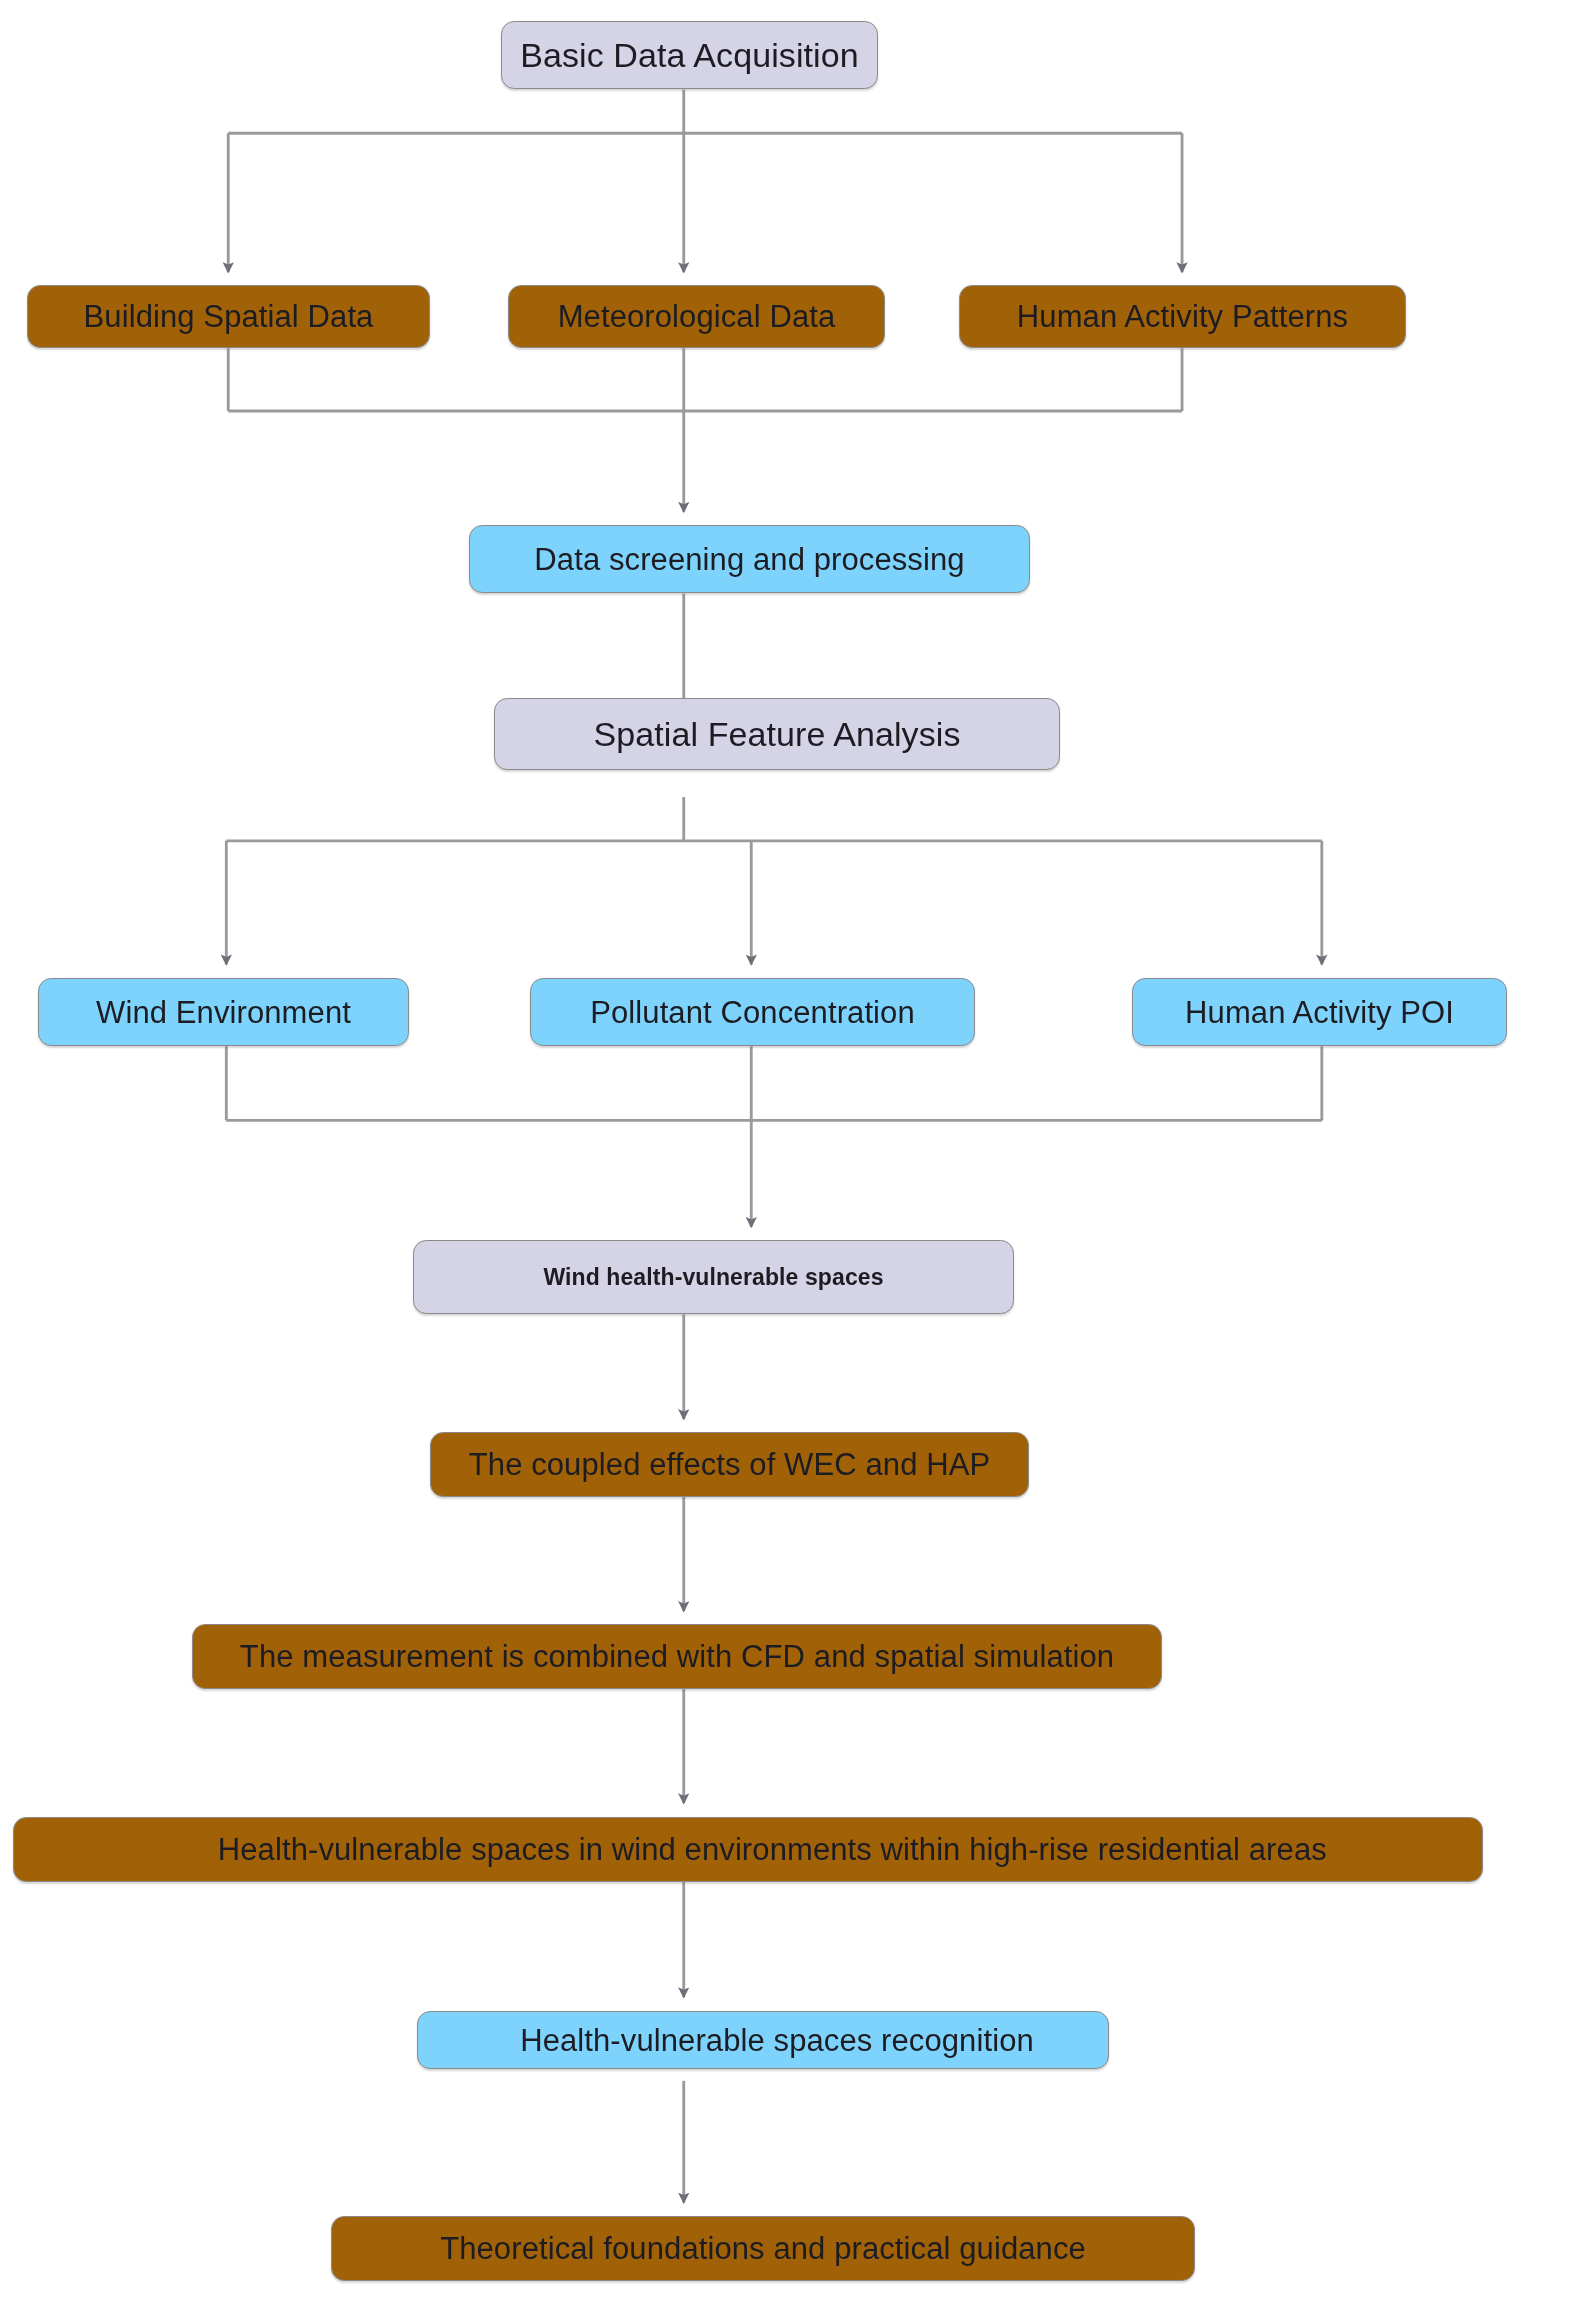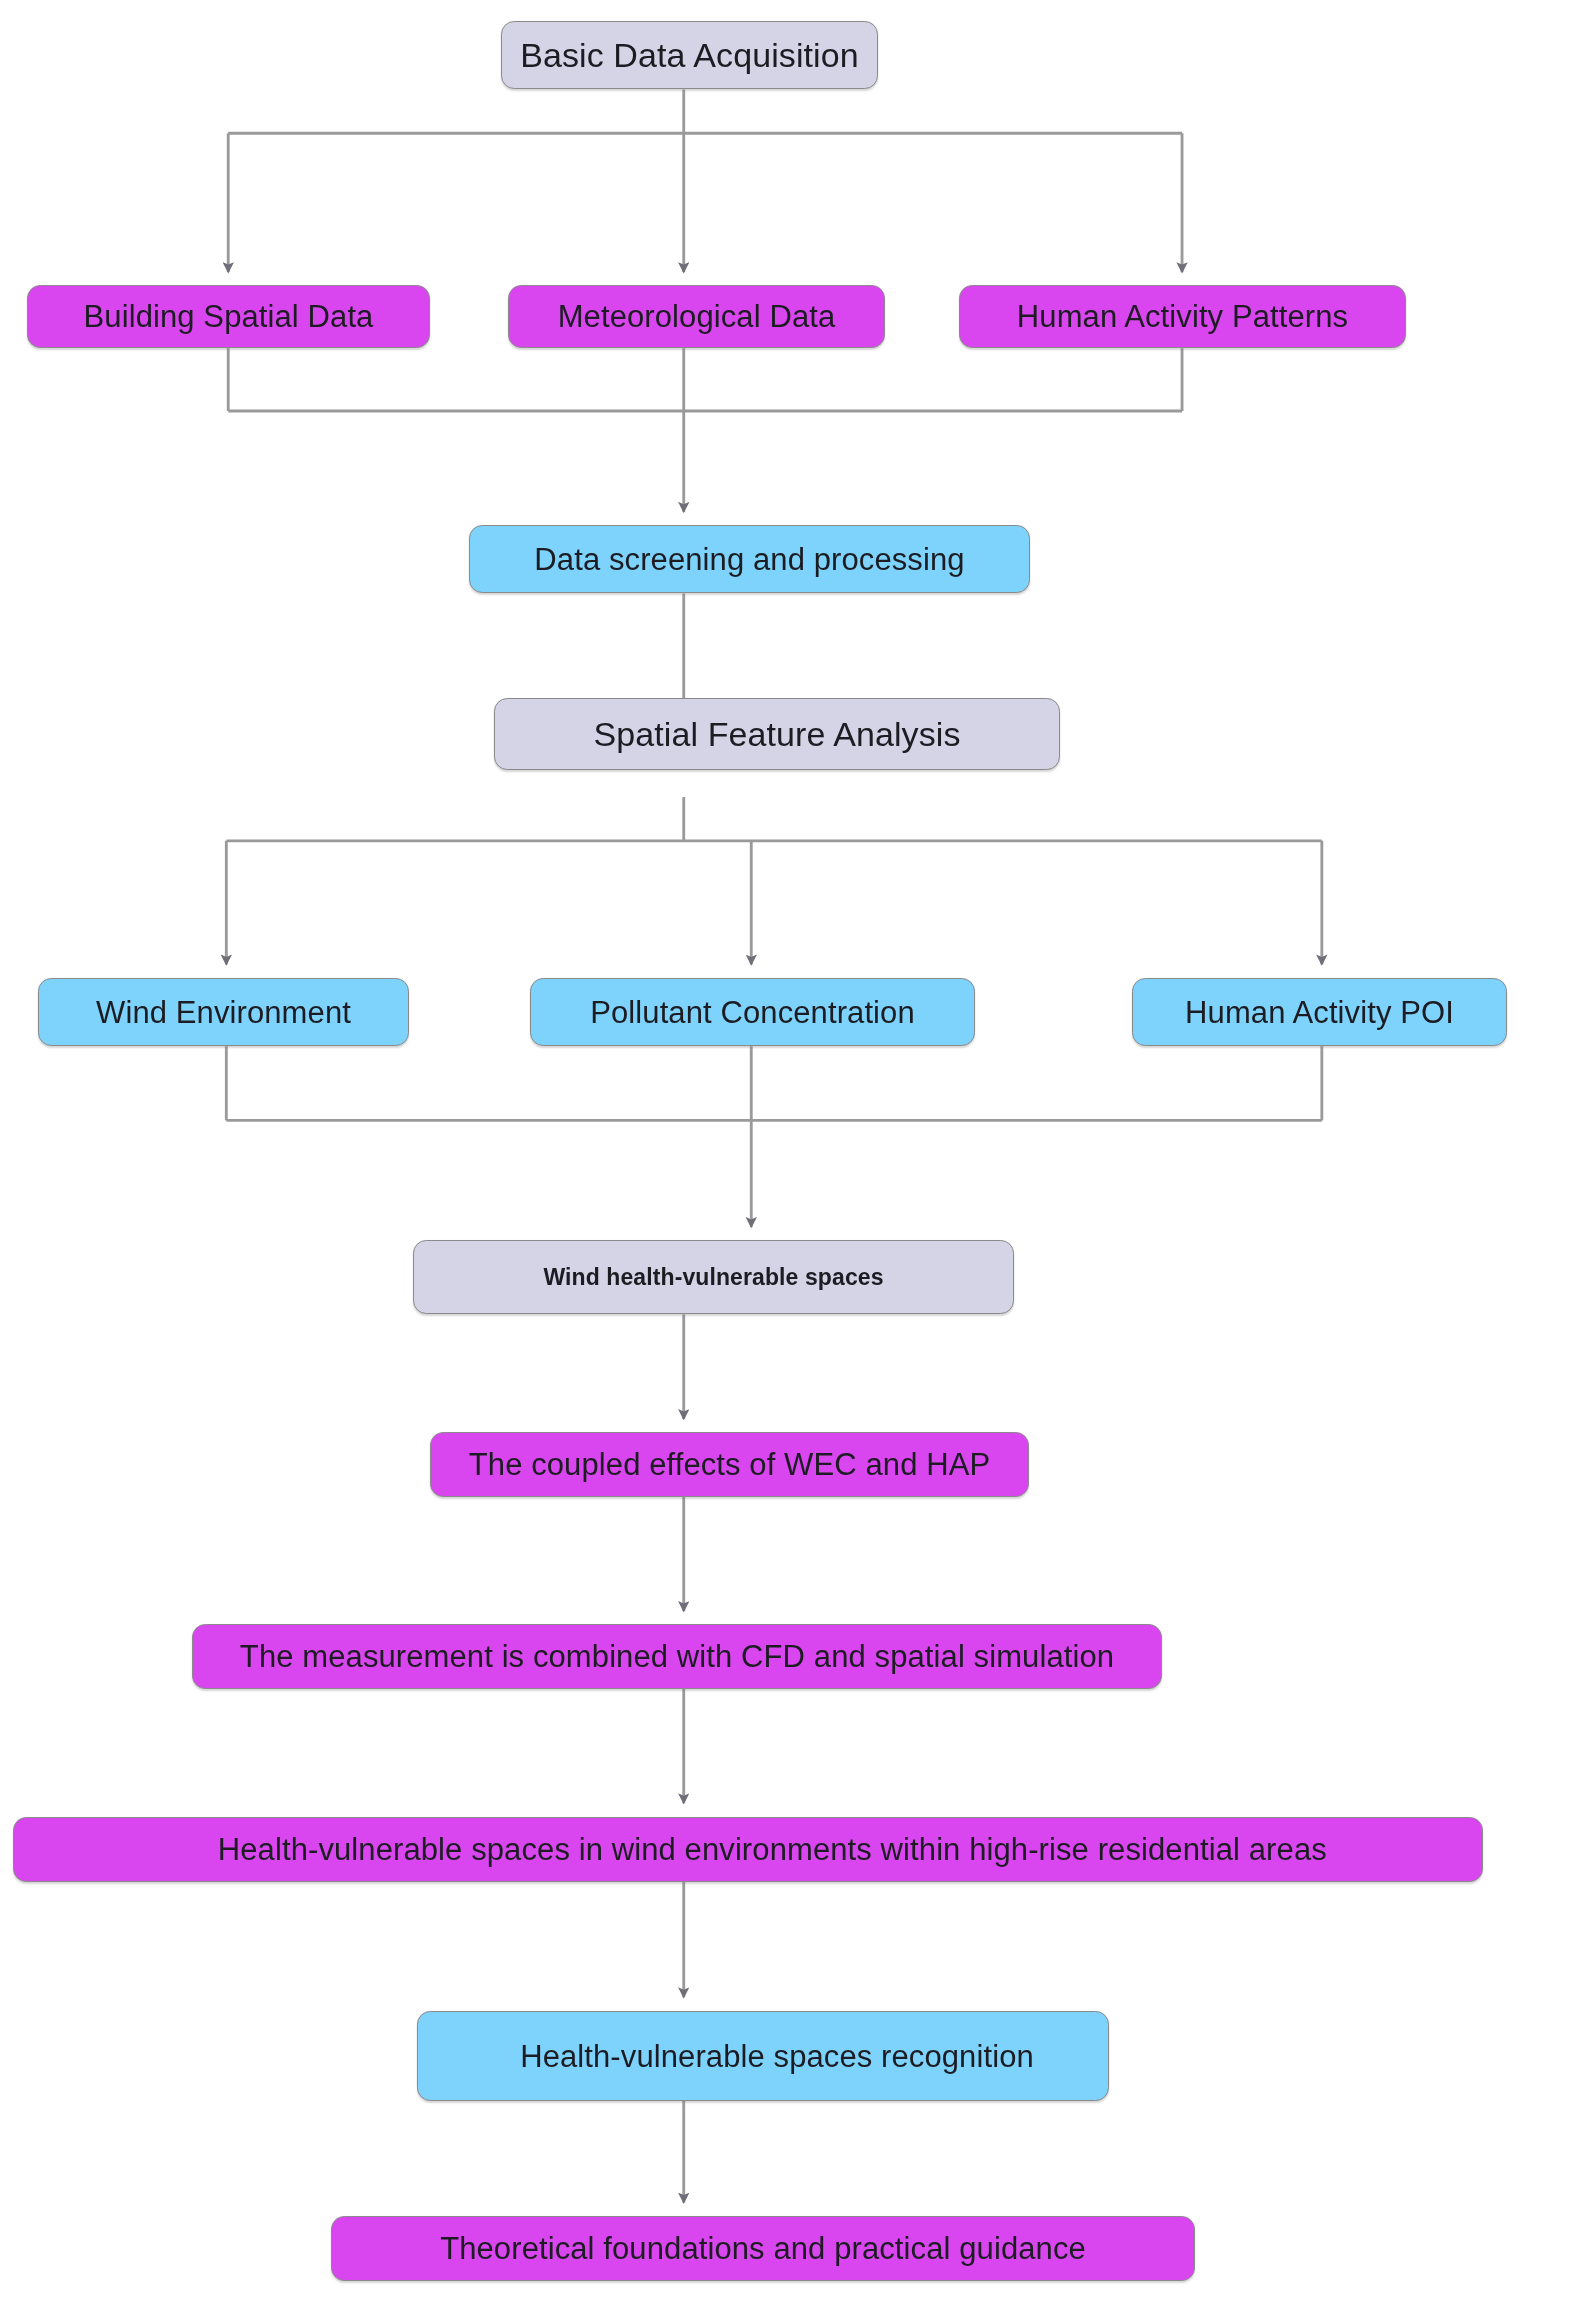--- a/index.html
+++ b/index.html
@@ -31,21 +31,21 @@
     justify-content: center;
     border: 1.9px solid #8a8a8a;
     border-radius: 13.3px;
     color: #1c1c22;
     text-align: center;
     white-space: nowrap;
     line-height: 1;
     letter-spacing: 0.1px;
     box-shadow: 0 1.9px 1.9px rgba(120,120,120,0.30);
   }
-  .node.fill-white  { background: #d946ef; }
+  .node.fill-white  { background: #a16207; }
   .node.fill-purple { background: #d4d4e6; }
   .node.fill-pink   { background: #7dd3fc; }
   .node.bold { font-weight: bold; }
   .node > span { display: block; }
 </style>
 </head>
 <body>
 
 <div id="canvas">
 
@@ -135,21 +135,21 @@
   </div>
 
   <div class="node fill-white" style="left:192px; top:1624px; width:970px; height:65px; font-size:31px;">
     <span>The measurement is combined with CFD and spatial simulation</span>
   </div>
 
   <div class="node fill-white" style="left:13.3px; top:1817px; width:1470px; height:65px; font-size:31px;padding-left:48px;">
     <span>Health-vulnerable spaces in wind environments within high-rise residential areas</span>
   </div>
 
-  <div class="node fill-pink" style="left:417px; top:2011px; width:692px; height:90px; font-size:31px;padding-left:28px;">
+  <div class="node fill-pink" style="left:417px; top:2011px; width:692px; height:58px; font-size:31px;padding-left:28px;">
     <span>Health-vulnerable spaces recognition</span>
   </div>
 
   <div class="node fill-white" style="left:331px; top:2216px; width:864px; height:65px; font-size:31px;">
     <span>Theoretical foundations and practical guidance</span>
   </div>
 
 </div>
 
 

